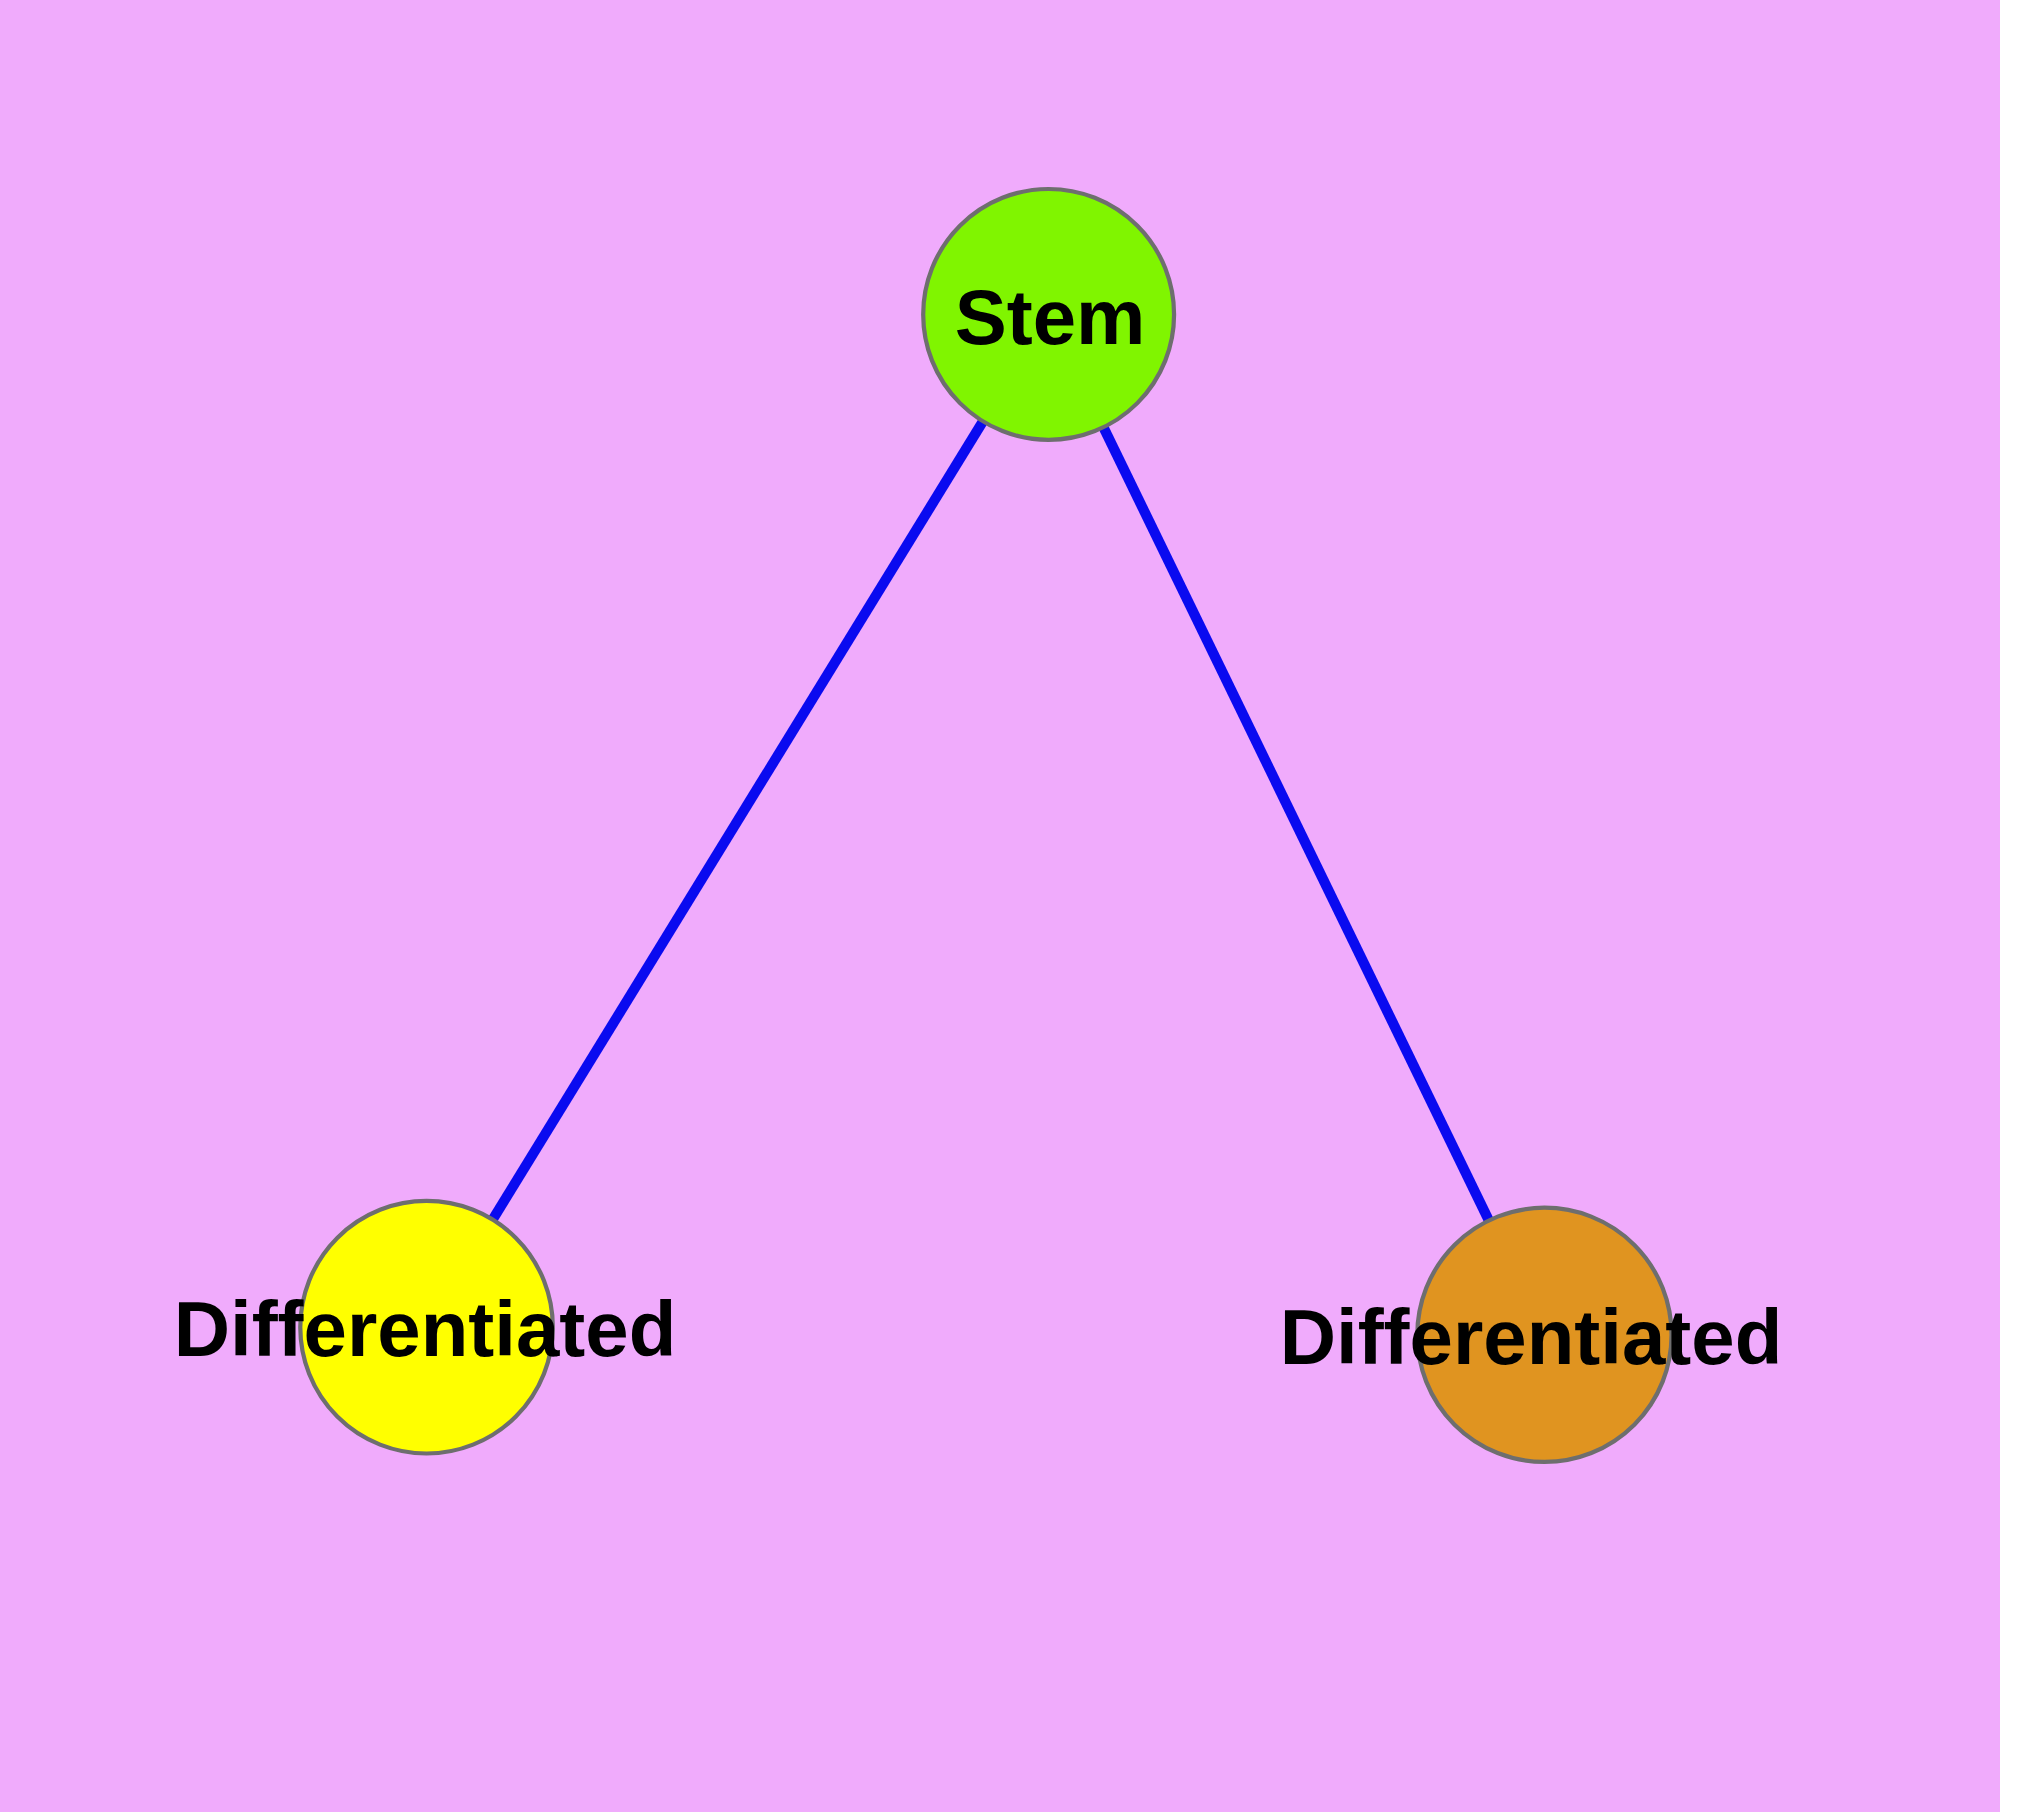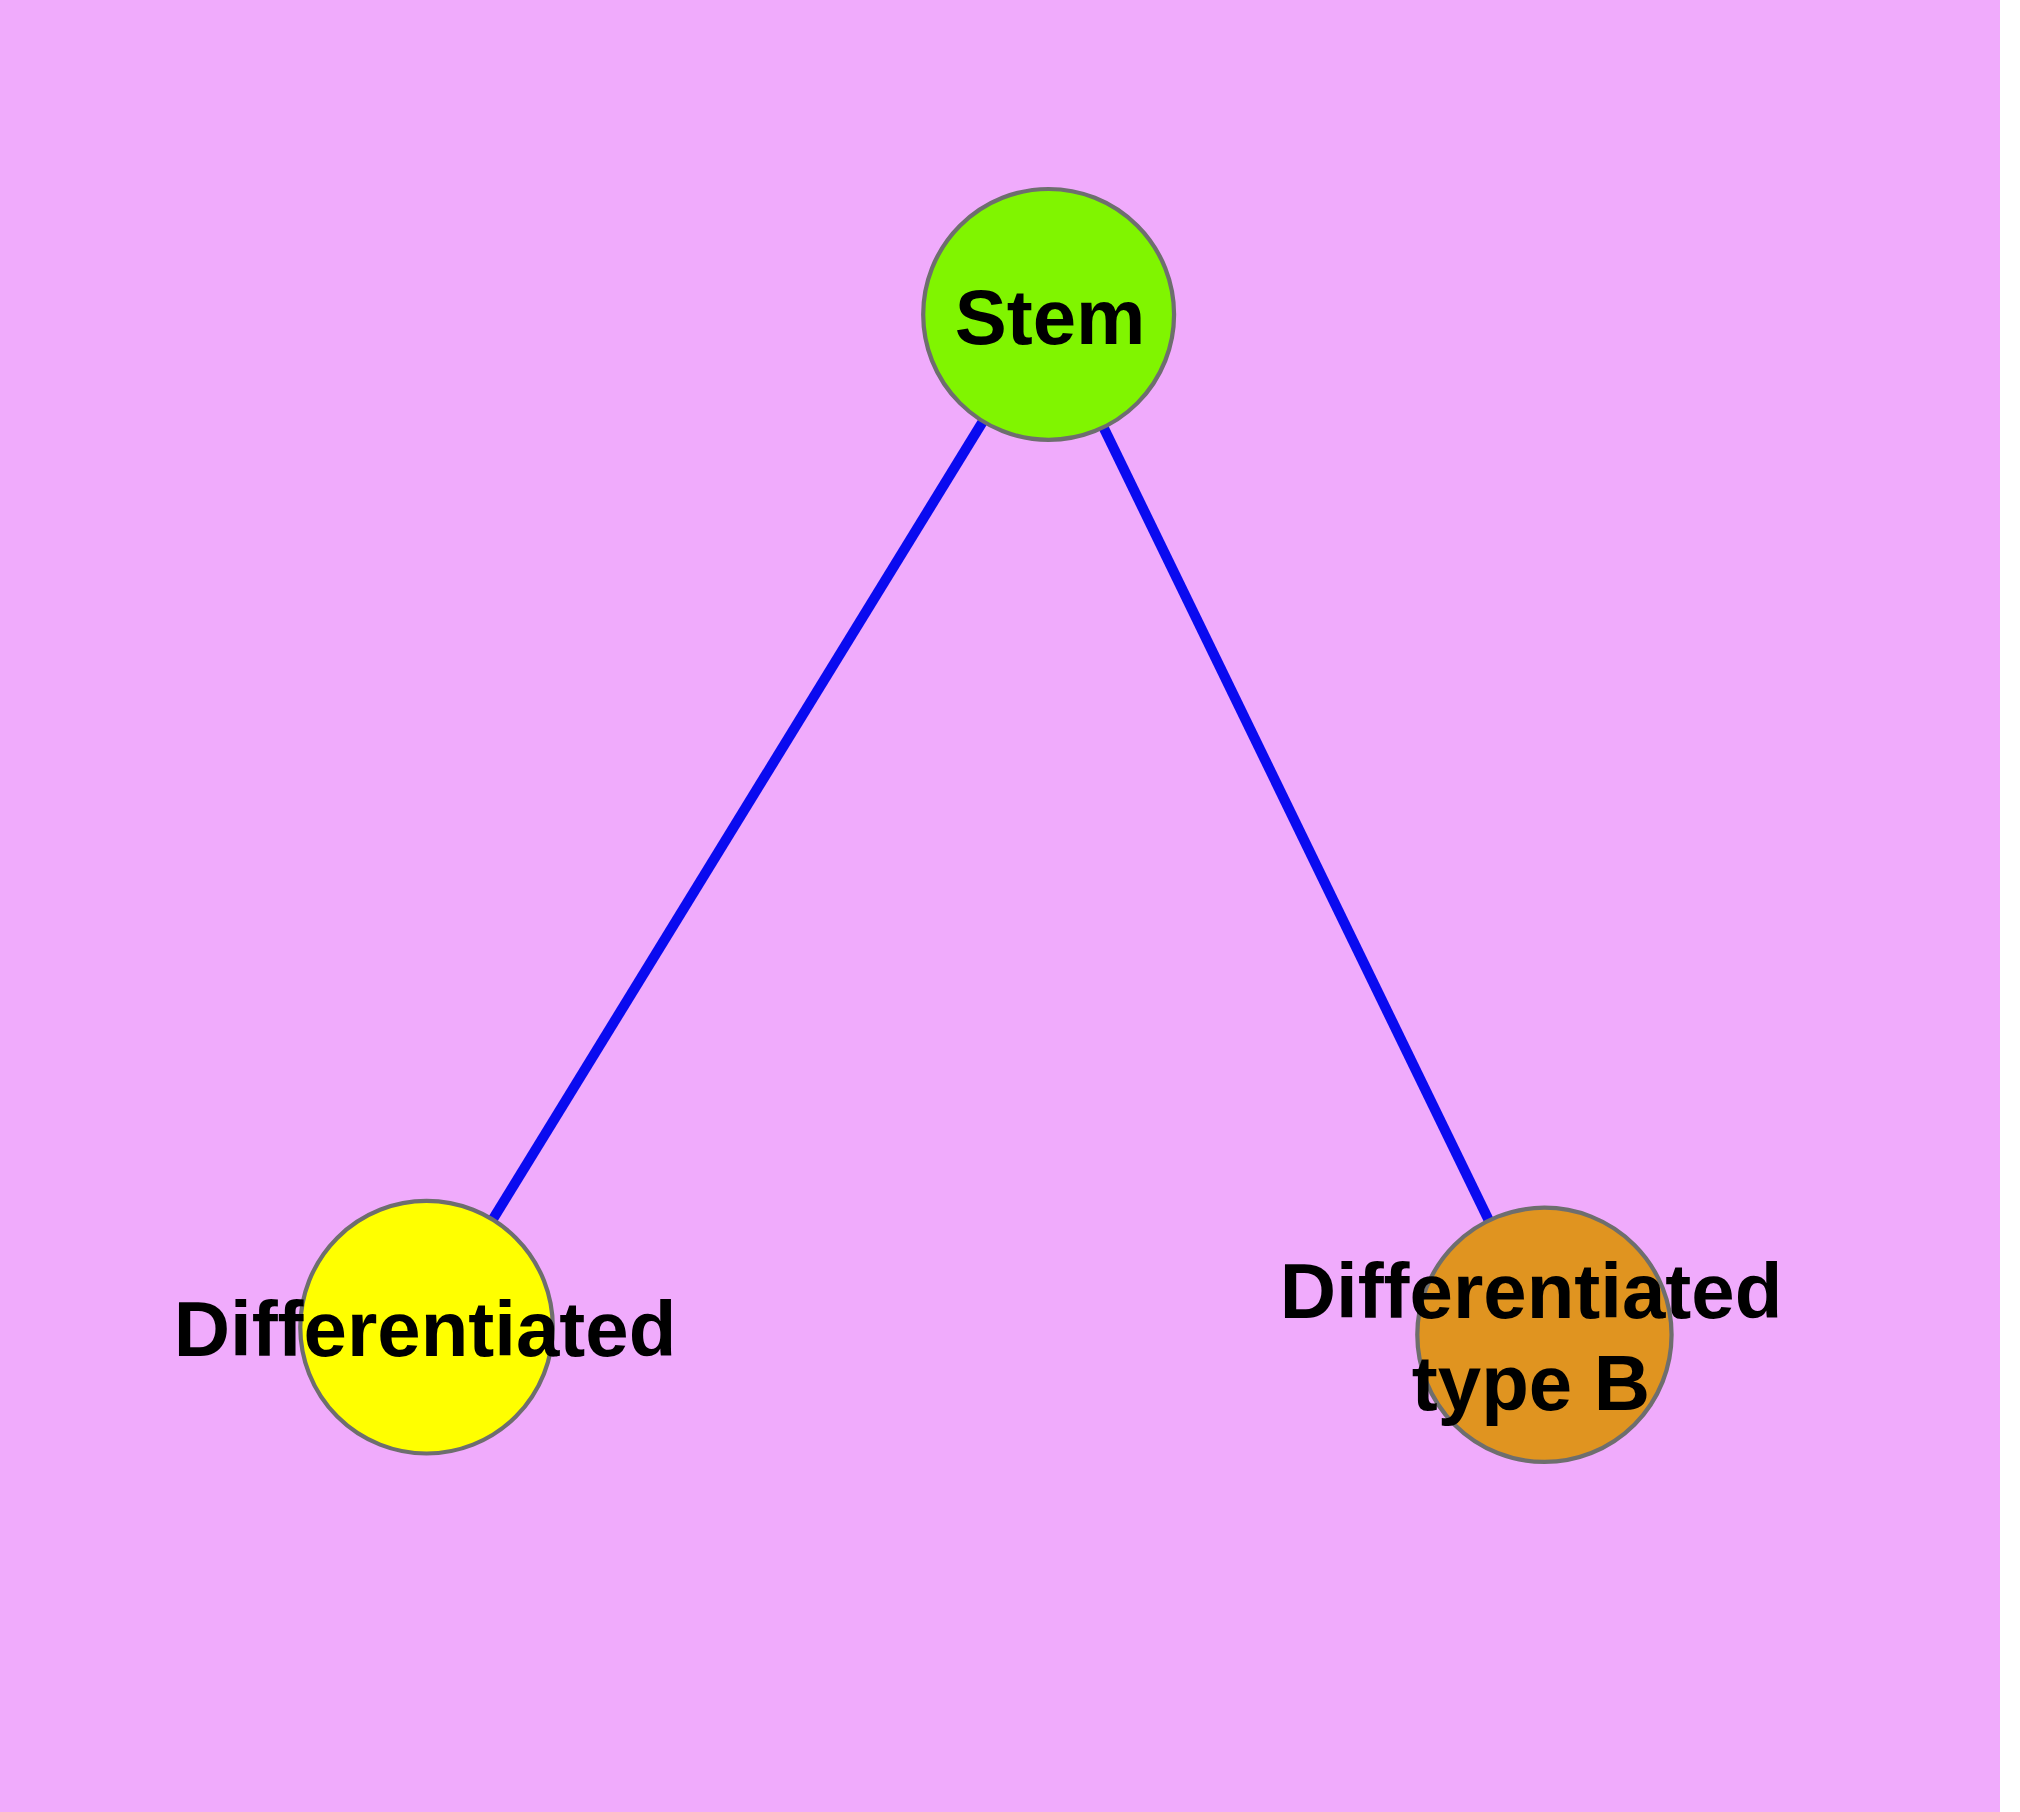--- a/index.html
+++ b/index.html
@@ -61,17 +61,16 @@
   </svg>
 
   <div class="node-label label-stem">Stem</div>
 
   <div class="node-label label-type-a">
     <span class="label-line">Differentiated</span>
   </div>
 
   <div class="node-label label-type-b">
     <span class="label-line">Differentiated</span>
-    <span class="label-line">type B</span>
   </div>
 
 </div>
 
 
 </body></html>

